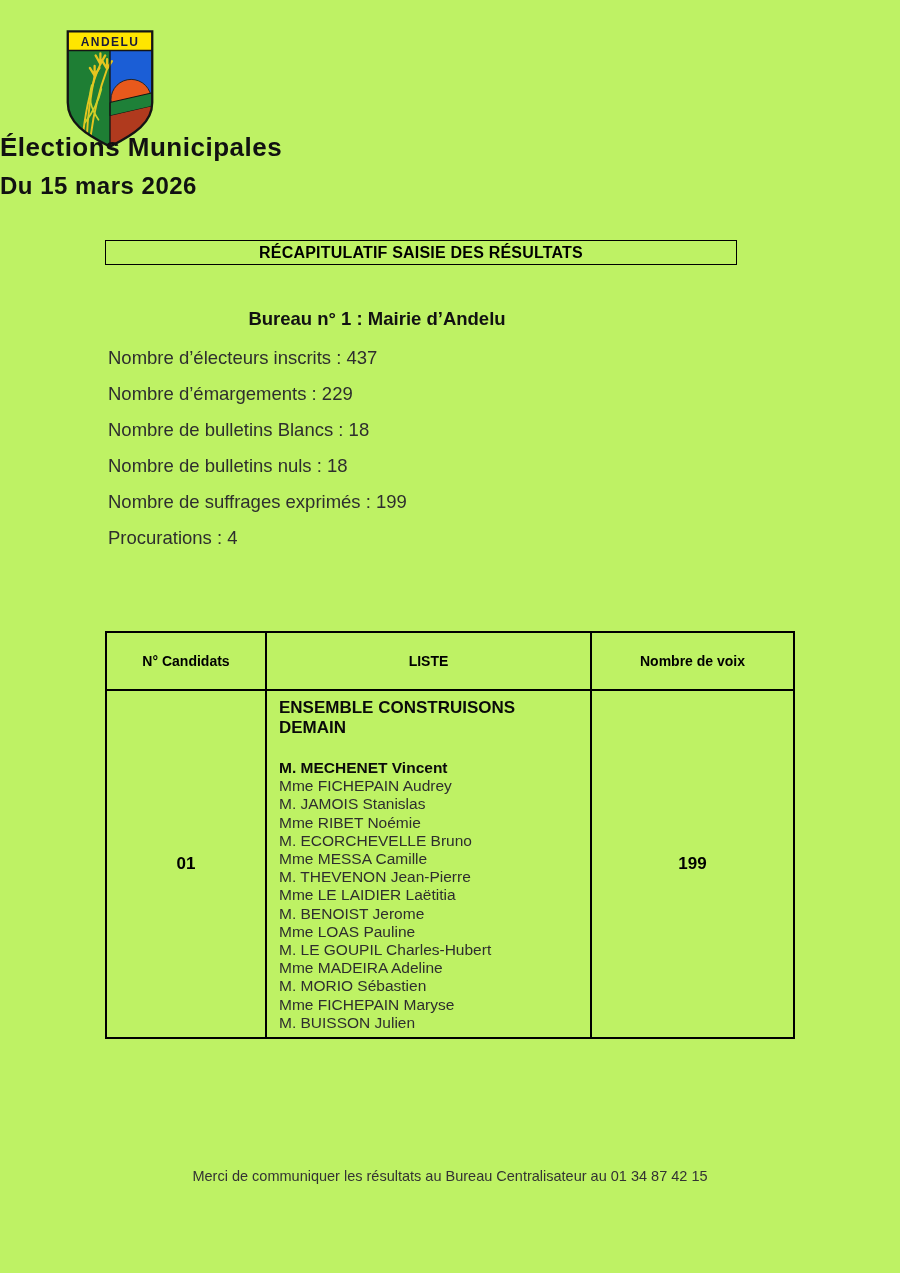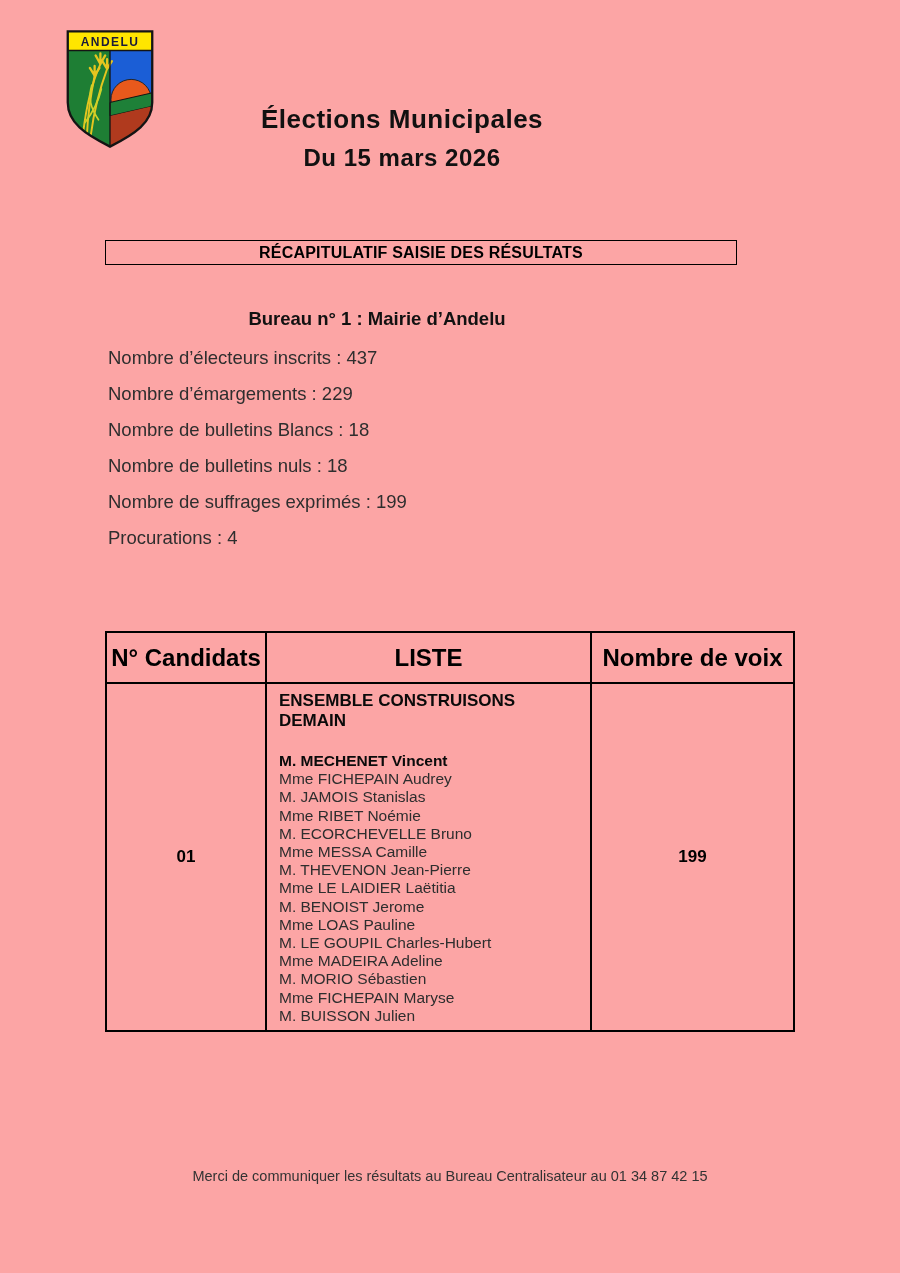--- a/index.html
+++ b/index.html
@@ -5,40 +5,41 @@
   * { margin: 0; padding: 0; box-sizing: border-box; }
   body {
     background: #ffffff;
     font-family: "Liberation Sans", sans-serif;
     color: #000;
   }
   .page {
     position: relative;
     width: 900px;
     height: 1273px;
-    background: #fca5a5;
+    background: #bef264;
     overflow: hidden;
   }
   
   .logo {
     position: absolute;
     left: 62px;
     top: 24px;
     width: 96px;
     height: 130px;
   }
   
   .main-title {
     position: absolute;
     left: 0;
     width: 804px;
-    text-align: center;
+    text-align: left;
     font-weight: bold;
     color: #111;
     letter-spacing: 0.5px;
+    margin-top: 28px;
   }
   .title-line1 { top: 104px; font-size: 26px; }
   .title-line2 { top: 144px; font-size: 24px; }
   
   .recap-box {
     position: absolute;
     left: 105px;
     top: 240px;
     width: 632px;
     height: 25px;
@@ -82,22 +83,22 @@
     border-collapse: collapse;
     table-layout: fixed;
   }
   .results-table th, .results-table td {
     border: 2px solid #000;
   }
   .col-num  { width: 160px; }
   .col-list { width: 325px; }
   .col-voix { width: 203px; }
   .results-table th {
-    height: 51px;
-    font-size: 24px;
+    height: 58px;
+    font-size: 14px;
     font-weight: bold;
     text-align: center;
     vertical-align: middle;
   }
   .cell-number, .cell-votes {
     text-align: center;
     vertical-align: middle;
     font-weight: bold;
     font-size: 17px;
   }

